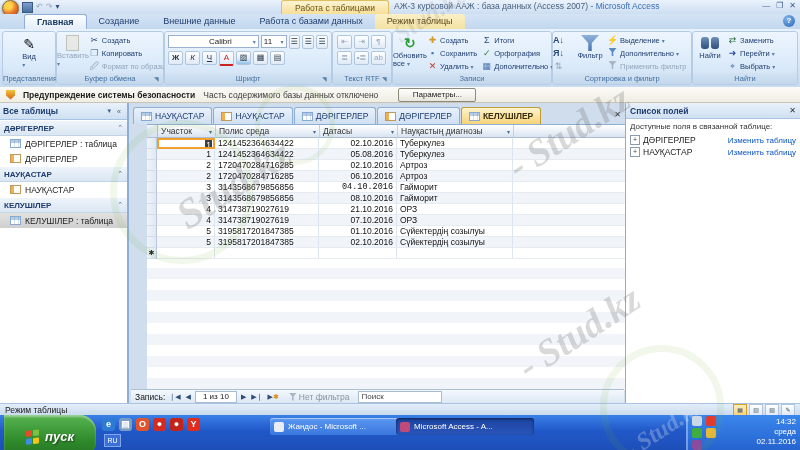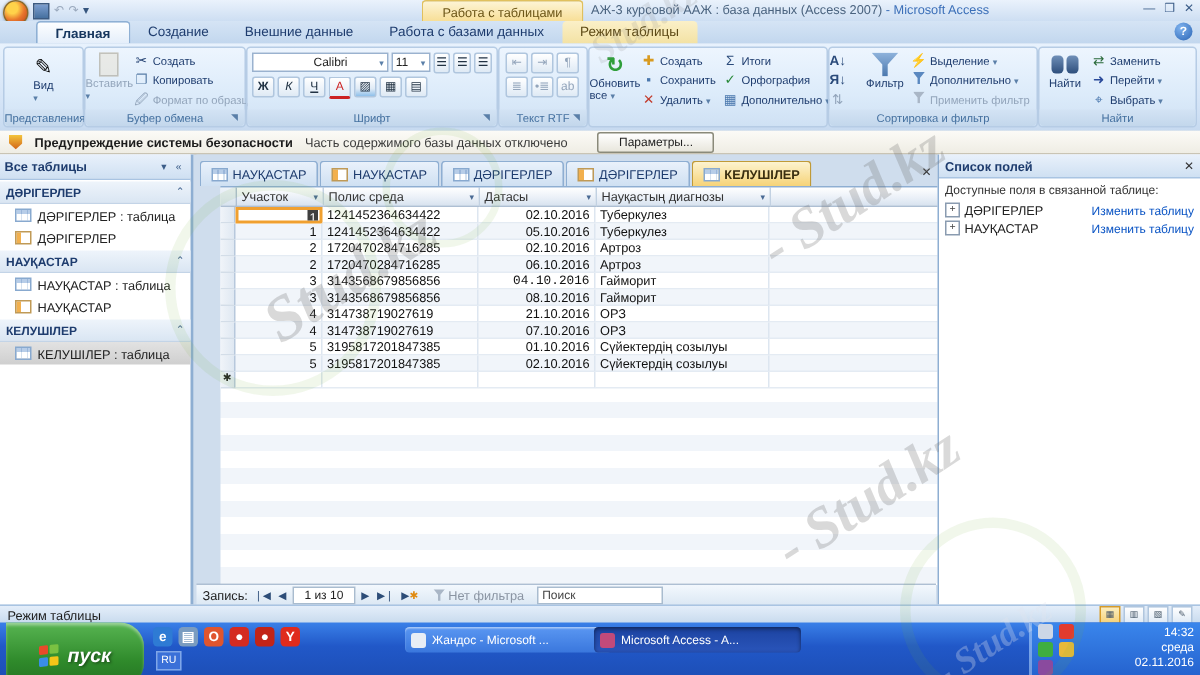--- a/index.html
+++ b/index.html
@@ -333,20 +333,21 @@
               <span class="sicon" style="color:#2a8a3a">✓</span>
               <span>Орфография</span>
             </div>
           <div class="smallbtn">
               <span class="sicon" style="color:#4a77ad">▦</span>
               <span>Дополнительно</span> 
               <span class="arr">▾</span>
             </div>
         </div>
       </div>
+      <div class="rglabel">Записи</div>
     </div>
 
     <div class="rgroup" style="left:552px;width:138px;">
       <div style="display:flex;">
         <div style="padding-top:2px;width:20px;text-align:center;">
           <div class="smallbtn">
               <span class="sicon" style="color:#2a4a7a;font-weight:bold">А↓</span>
             </div>
           <div class="smallbtn">
               <span class="sicon" style="color:#2a4a7a;font-weight:bold">Я↓</span>
@@ -436,24 +437,20 @@
           </div>
           <div class="sb-item">
             <span class="ficon"></span>
             <span>ДӘРІГЕРЛЕР</span>
           </div>
           <div class="sb-group">
             <span class="sb-gname">НАУҚАСТАР</span>
             <span class="sb-gchev">⌃</span>
           </div>
           <div class="sb-item">
-            <span class="ticon"></span>
-            <span>НАУҚАСТАР : таблица</span>
-          </div>
-          <div class="sb-item">
             <span class="ficon"></span>
             <span>НАУҚАСТАР</span>
           </div>
           <div class="sb-group">
             <span class="sb-gname">КЕЛУШІЛЕР</span>
             <span class="sb-gchev">⌃</span>
           </div>
           <div class="sb-item sel">
             <span class="ticon"></span>
             <span>КЕЛУШІЛЕР : таблица</span>
@@ -512,21 +509,21 @@
               <div class="gc num selcell" style="width: 58px;"><span class="selchar">1</span></div>
               <div class="gc" style="width: 104px;">1241452364634422</div>
               <div class="gc num" style="width: 78px;">02.10.2016</div>
               <div class="gc" style="width: 116px;">Туберкулез</div>
               <div class="gc" style="flex: 1 1 0%; border-right: none;"></div>
             </div>
             <div class="grow" style="background: rgb(241, 245, 250);">
               <div class="rowsel"></div>
               <div class="gc num" style="width: 58px;">1</div>
               <div class="gc" style="width: 104px;">1241452364634422</div>
-              <div class="gc num" style="width: 78px;">05.10.2016</div>
+              <div class="gc num" style="width: 78px;">05.08.2016</div>
               <div class="gc" style="width: 116px;">Туберкулез</div>
               <div class="gc" style="flex: 1 1 0%; border-right: none;"></div>
             </div>
             <div class="grow" style="background: rgb(255, 255, 255);">
               <div class="rowsel"></div>
               <div class="gc num" style="width: 58px;">2</div>
               <div class="gc" style="width: 104px;">1720470284716285</div>
               <div class="gc num" style="width: 78px;">02.10.2016</div>
               <div class="gc" style="width: 116px;">Артроз</div>
               <div class="gc" style="flex: 1 1 0%; border-right: none;"></div>

